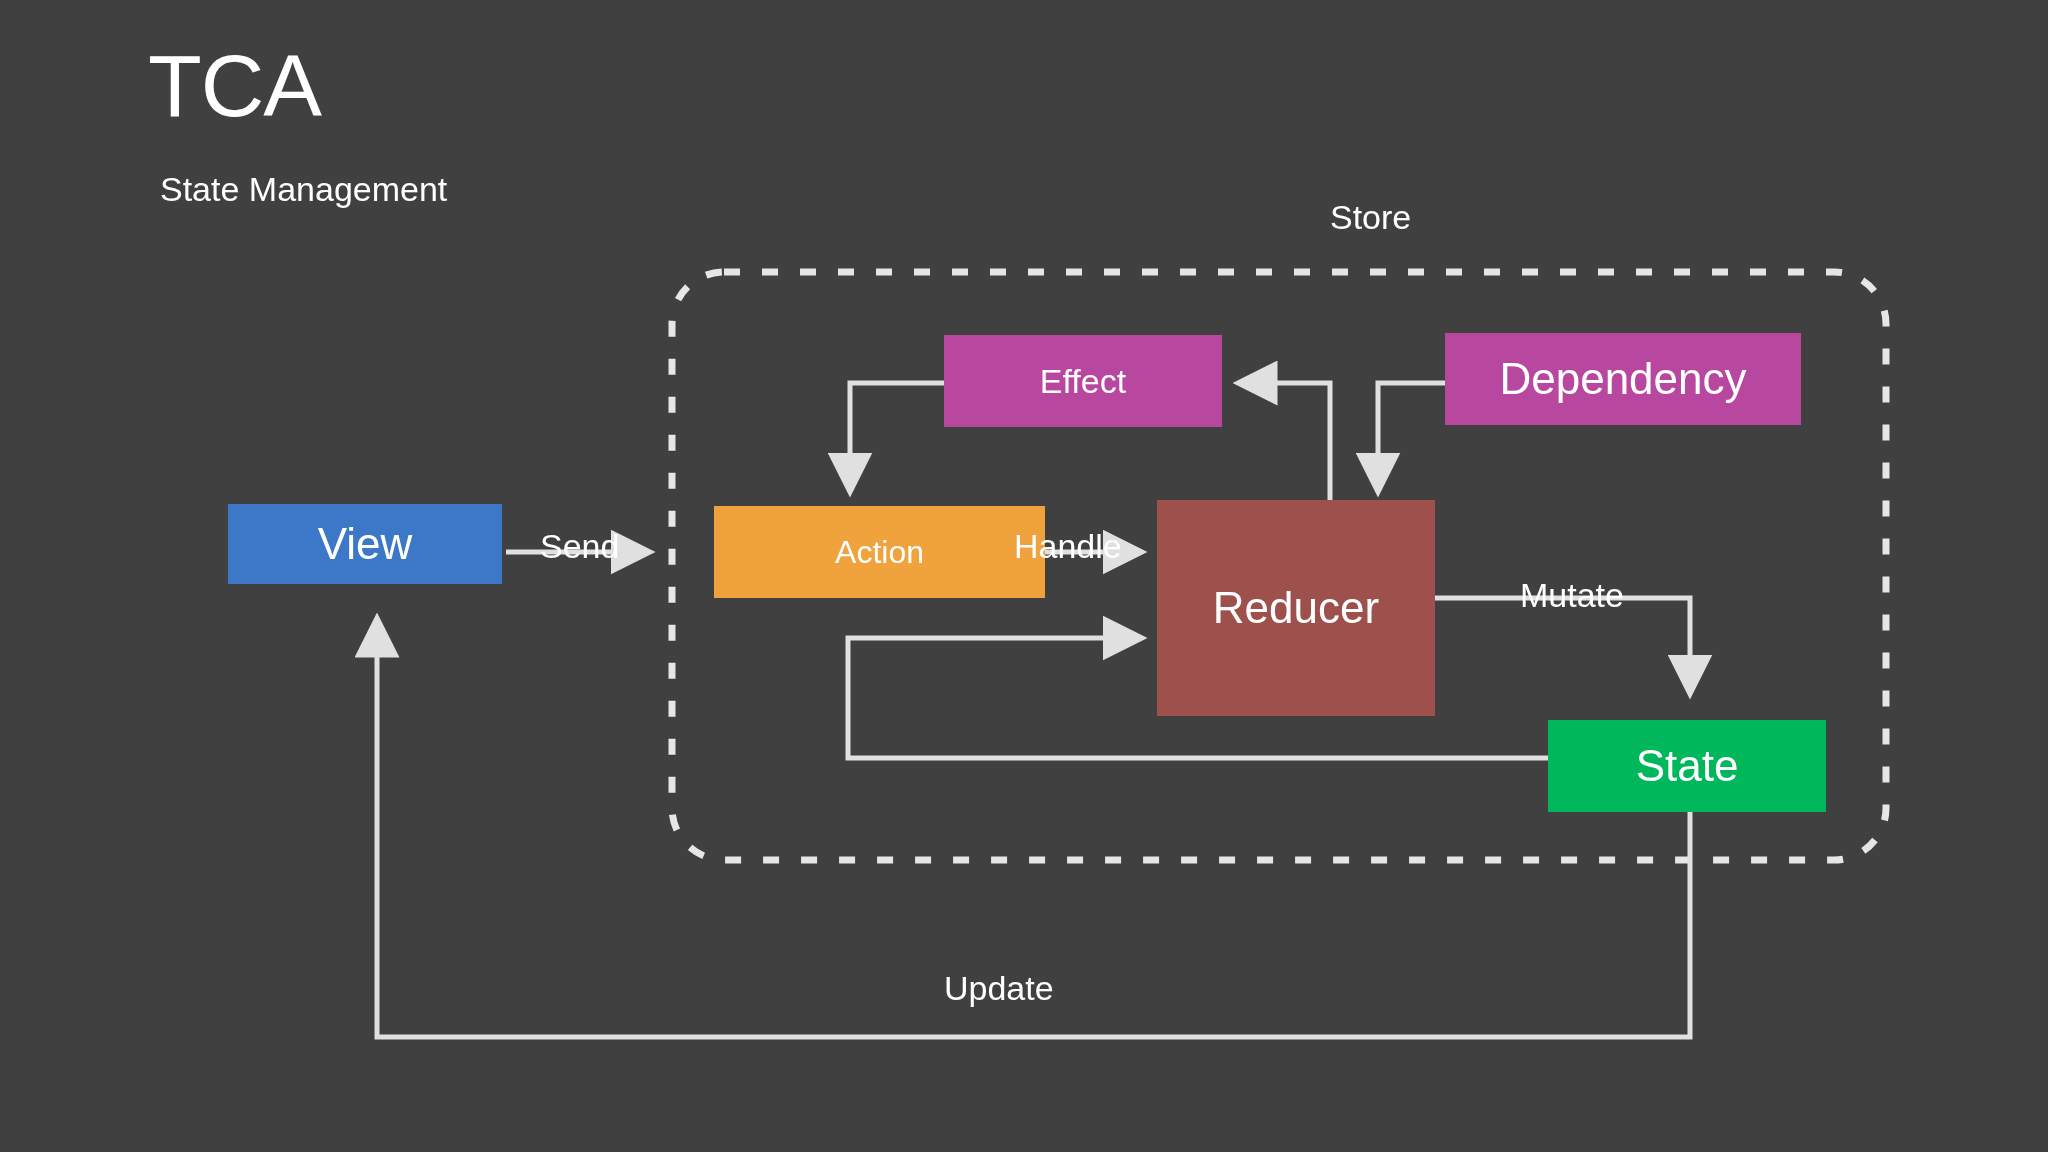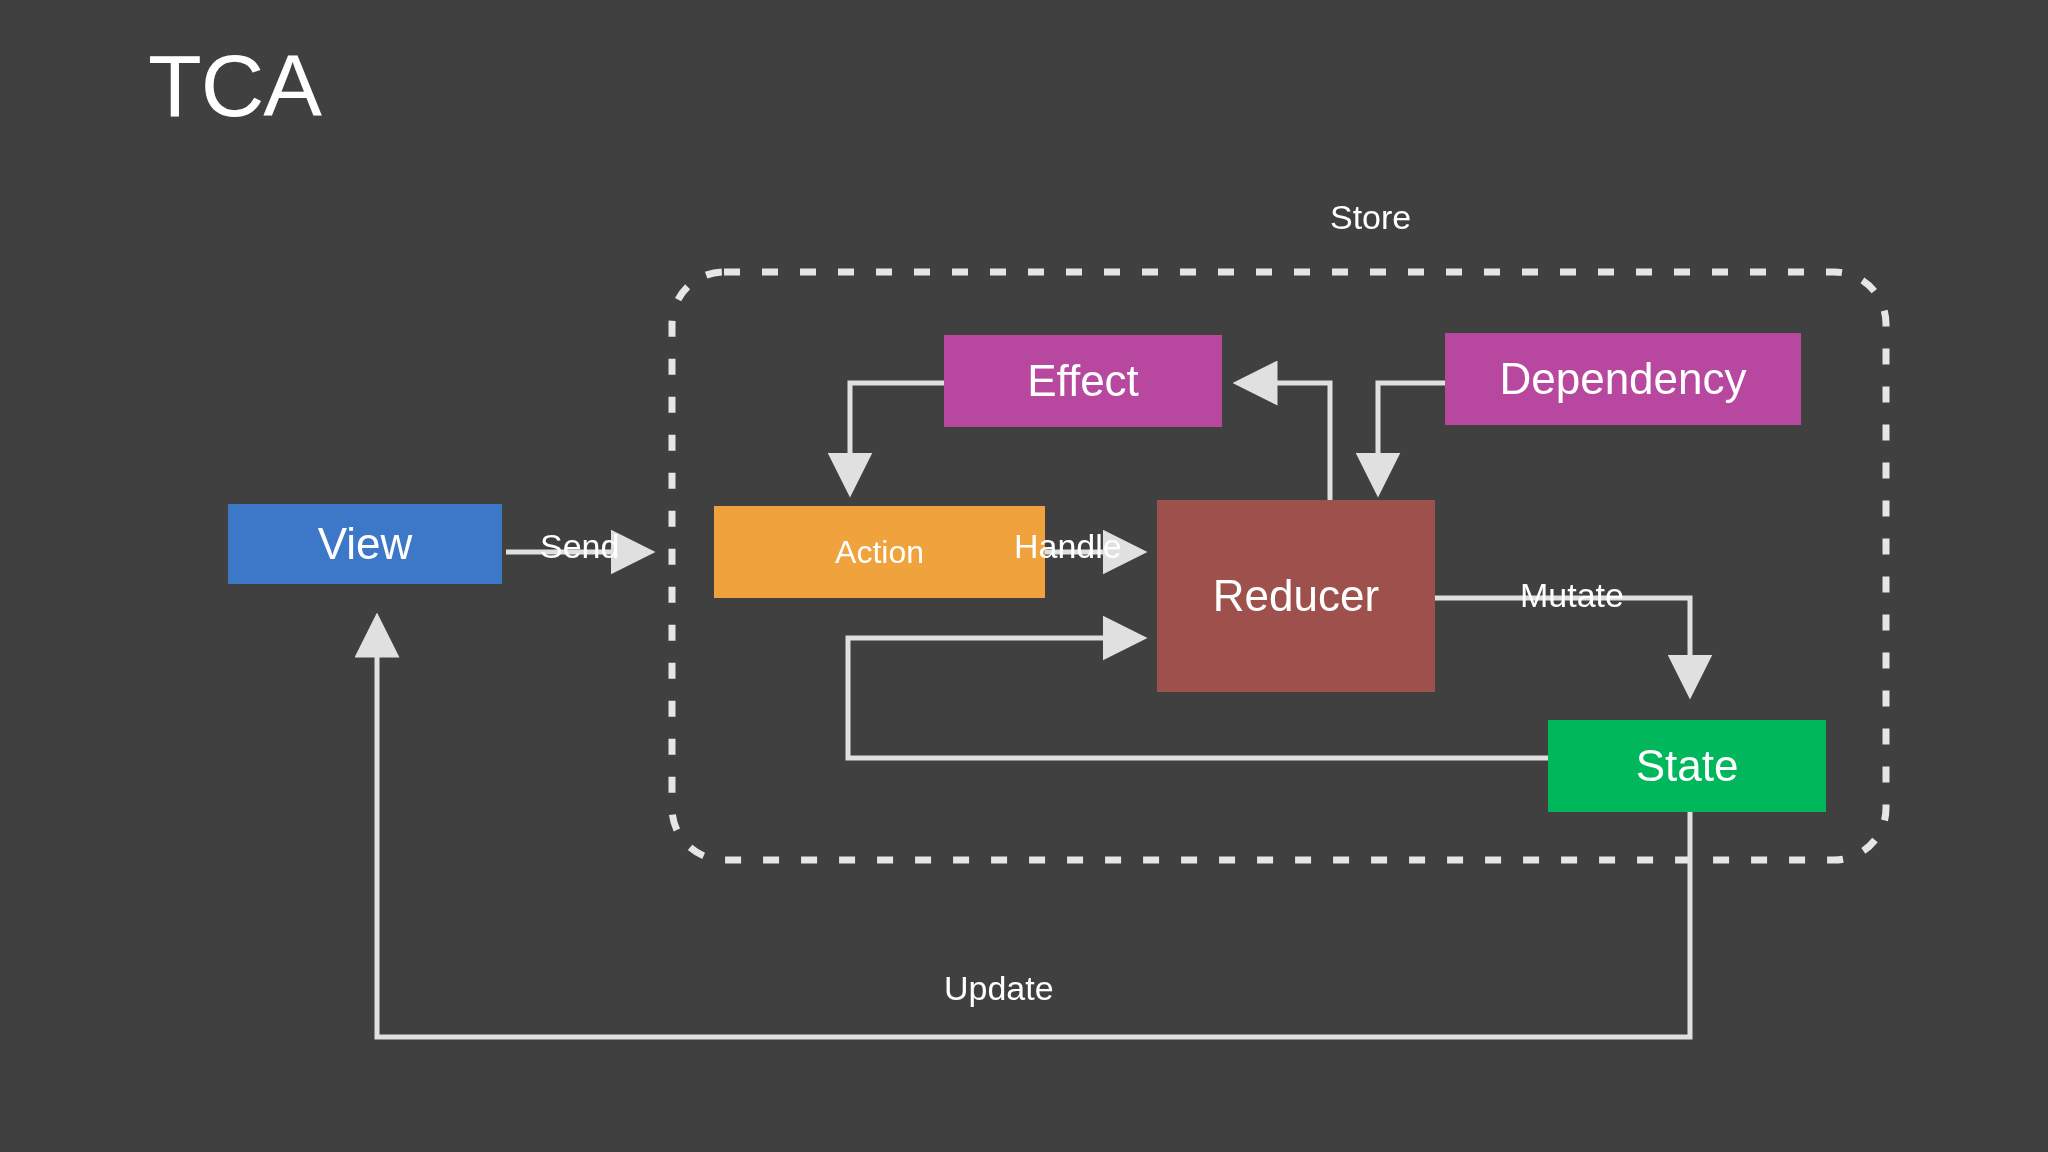--- a/index.html
+++ b/index.html
@@ -70,20 +70,21 @@
     white-space: pre;
     margin-left: 35px;
   }
 </style>
 </head>
 <body style="background: rgb(28, 28, 36);">
 
 <div id="canvas" style="background: #404040; padding-left: 24px;">
 
   <div class="title-text" id="app-title">TCA</div>
+  <div class="title-text" id="app-subtitle">State Management</div>
 
   <div class="group-label" id="store-label" style="left:1295px; top:200px;">Store</div>
 
   <svg id="diagram" viewBox="0 0 2048 1152">
     <defs>
       <marker id="arrow" viewBox="0 0 12 12" refX="10" refY="6" markerWidth="9" markerHeight="9" orient="auto-start-reverse">
         <path d="M 0 0 L 12 6 L 0 12 z" fill="#e0e0e0"></path>
       </marker>
     </defs>
 
@@ -101,23 +102,23 @@
 
     <path d="M 1435 598 L 1690 598 L 1690 692" fill="none" stroke="#e0e0e0" stroke-width="5" marker-end="url(#arrow)"></path>
 
     <path d="M 1548 758 L 848 758 L 848 638 L 1140 638" fill="none" stroke="#e0e0e0" stroke-width="5" marker-end="url(#arrow)"></path>
 
     <path d="M 1690 796 L 1690 1037 L 377 1037 L 377 620" fill="none" stroke="#e0e0e0" stroke-width="5" marker-end="url(#arrow)"></path>
   </svg>
 
   <div class="node-box" id="node-view" style="left: 228px; top: 504px; width: 274px; height: 80px; background: rgb(61, 120, 200); font-size: 44px;">View</div>
   <div class="node-box" id="node-action" style="left: 714px; top: 506px; width: 331px; height: 92px; background: rgb(240, 163, 60); font-size: 32px;">Action</div>
-  <div class="node-box" id="node-effect" style="left: 944px; top: 335px; width: 278px; height: 92px; background: rgb(184, 71, 159); font-size: 44px;">Effect</div>
+  <div class="node-box" id="node-effect" style="left: 944px; top: 335px; width: 278px; height: 92px; background: rgb(184, 71, 159); font-size: 34px;">Effect</div>
   <div class="node-box" id="node-dependency" style="left: 1445px; top: 333px; width: 356px; height: 92px; background: rgb(184, 71, 159); font-size: 44px;">Dependency</div>
-  <div class="node-box" id="node-reducer" style="left: 1157px; top: 500px; width: 278px; height: 192px; background: rgb(158, 81, 76); font-size: 44px;">Reducer</div>
+  <div class="node-box" id="node-reducer" style="left: 1157px; top: 500px; width: 278px; height: 216px; background: rgb(158, 81, 76); font-size: 44px;">Reducer</div>
   <div class="node-box" id="node-state" style="left: 1548px; top: 720px; width: 278px; height: 92px; background: rgb(0, 183, 92); font-size: 44px;">State</div>
 
   <div class="edge-label" id="label-send" style="left: 540px; top: 494px;">Send</div>
   <div class="edge-label" id="label-handle" style="left: 1014px; top: 494px;">Handle</div>
   <div class="edge-label" id="label-mutate" style="left: 1520px; top: 543px;">Mutate</div>
   <div class="edge-label" id="label-update" style="left: 944px; top: 936px;">Update</div>
 
 </div>
 
 </body></html>

